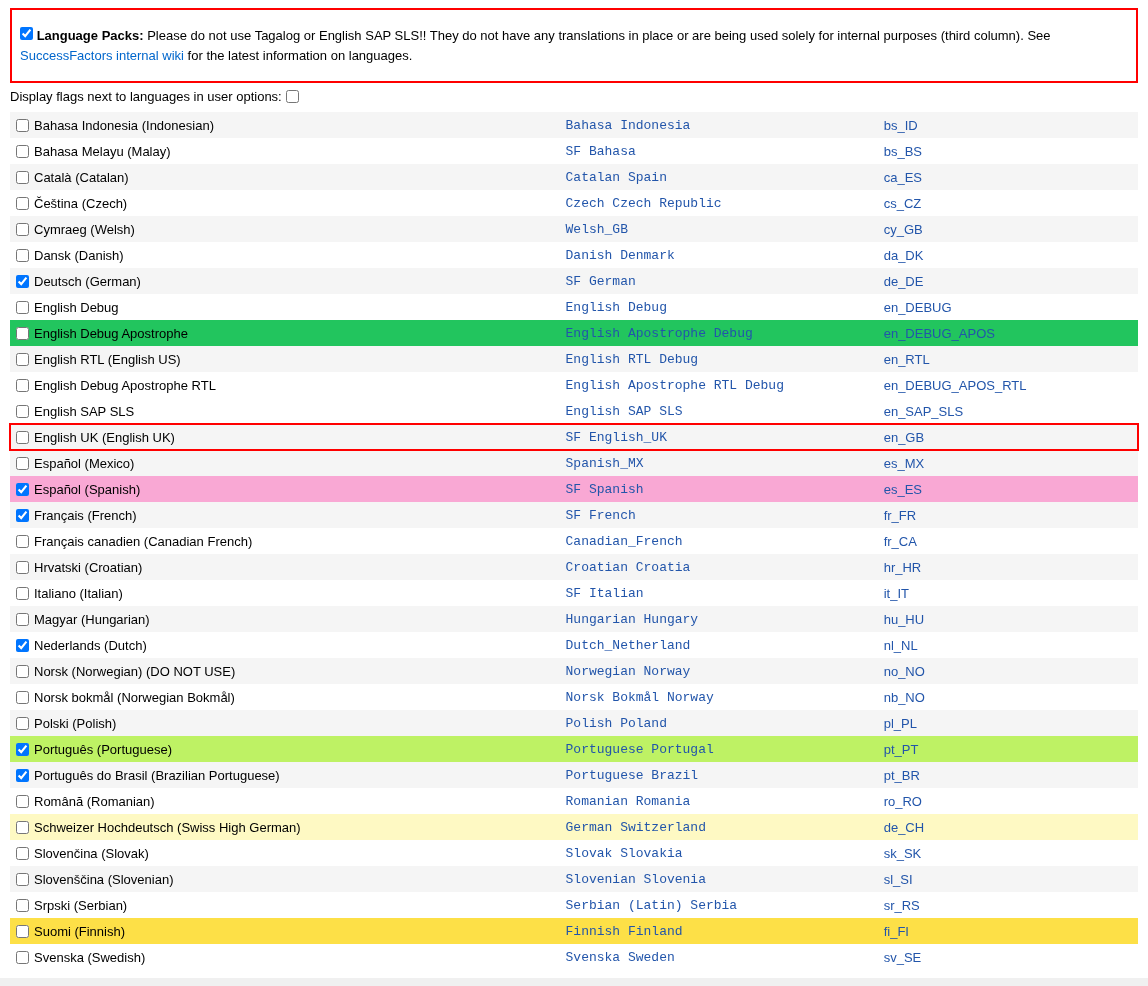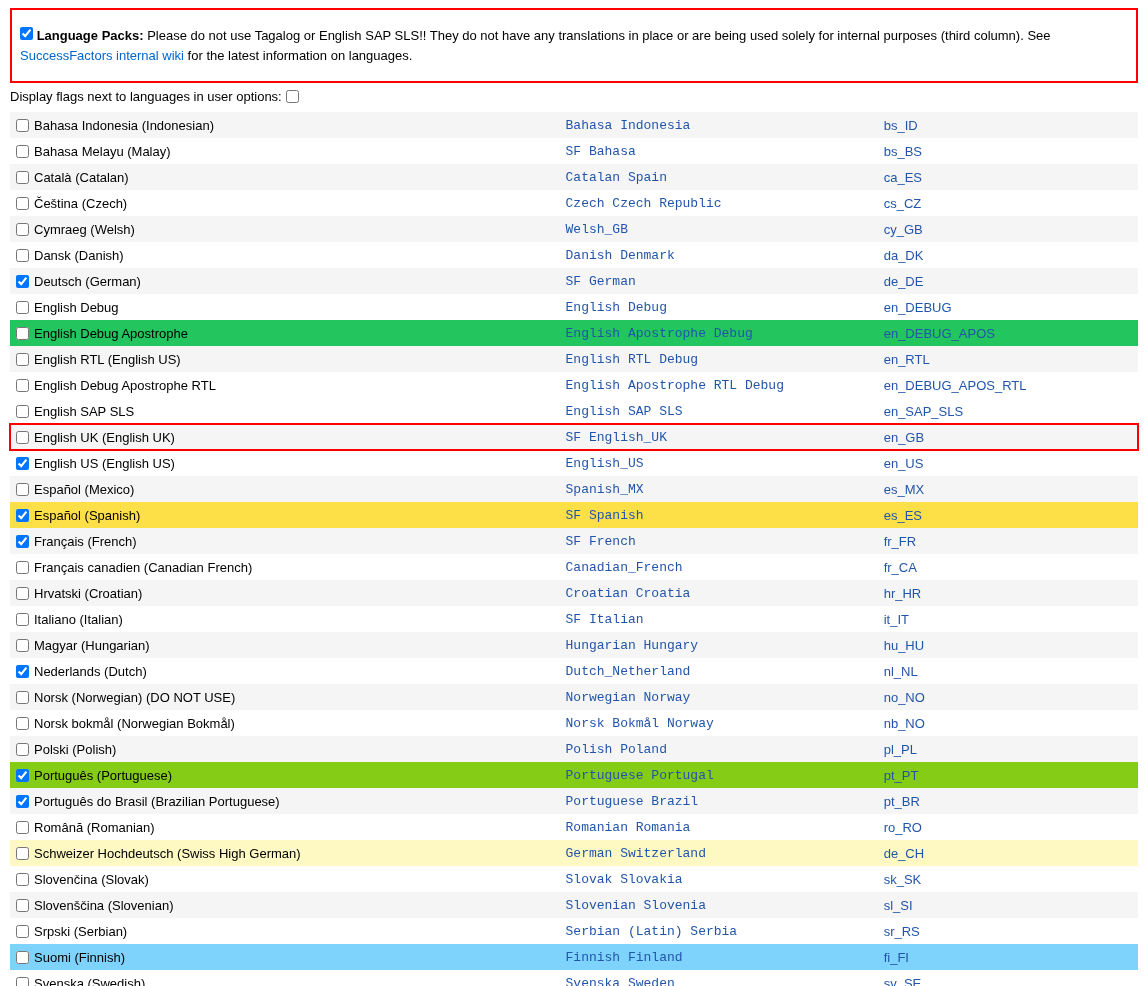--- a/index.html
+++ b/index.html
@@ -237,41 +237,31 @@
         <tr class="row-highlighted" style="background: rgb(245, 245, 245);">
           <td>
             <label class="checkbox-cell">
               <input type="checkbox" style="">
               <span class="lang-name">English UK (English UK)</span>
             </label>
           </td>
           <td class="col2">SF English_UK</td>
           <td class="col3">en_GB</td>
         </tr>
-        <tr style="background: rgb(255, 255, 255);">
-          <td>
-            <label class="checkbox-cell">
-              <input type="checkbox" checked="" style="">
-              <span class="lang-name">English US (English US)</span>
-            </label>
-          </td>
-          <td class="col2">English_US</td>
-          <td class="col3">en_US</td>
-        </tr>
         <tr style="background: rgb(245, 245, 245);">
           <td>
             <label class="checkbox-cell">
               <input type="checkbox" style="">
               <span class="lang-name">Español (Mexico)</span>
             </label>
           </td>
           <td class="col2">Spanish_MX</td>
           <td class="col3">es_MX</td>
         </tr>
-        <tr style="background: #fde047; margin-top: 48px;">
+        <tr style="background: #f9a8d4; margin-top: 48px;">
           <td>
             <label class="checkbox-cell">
               <input type="checkbox" checked="" style="">
               <span class="lang-name">Español (Spanish)</span>
             </label>
           </td>
           <td class="col2">SF Spanish</td>
           <td class="col3">es_ES</td>
         </tr>
         <tr style="background: rgb(245, 245, 245);">
@@ -357,21 +347,21 @@
         <tr style="background: rgb(245, 245, 245);">
           <td>
             <label class="checkbox-cell">
               <input type="checkbox" style="">
               <span class="lang-name">Polski (Polish)</span>
             </label>
           </td>
           <td class="col2">Polish Poland</td>
           <td class="col3">pl_PL</td>
         </tr>
-        <tr style="background: #84cc16;">
+        <tr style="background: #bef264;">
           <td>
             <label class="checkbox-cell">
               <input type="checkbox" checked="" style="">
               <span class="lang-name">Português (Portuguese)</span>
             </label>
           </td>
           <td class="col2">Portuguese Portugal</td>
           <td class="col3">pt_PT</td>
         </tr>
         <tr style="background: rgb(245, 245, 245);">
@@ -427,21 +417,21 @@
         <tr style="background: rgb(255, 255, 255);">
           <td>
             <label class="checkbox-cell">
               <input type="checkbox" style="">
               <span class="lang-name">Srpski (Serbian)</span>
             </label>
           </td>
           <td class="col2">Serbian (Latin) Serbia</td>
           <td class="col3">sr_RS</td>
         </tr>
-        <tr style="background: #7dd3fc;">
+        <tr style="background: #fde047;">
           <td>
             <label class="checkbox-cell">
               <input type="checkbox" style="">
               <span class="lang-name">Suomi (Finnish)</span>
             </label>
           </td>
           <td class="col2">Finnish Finland</td>
           <td class="col3">fi_FI</td>
         </tr>
         <tr style="background: rgb(255, 255, 255);">

